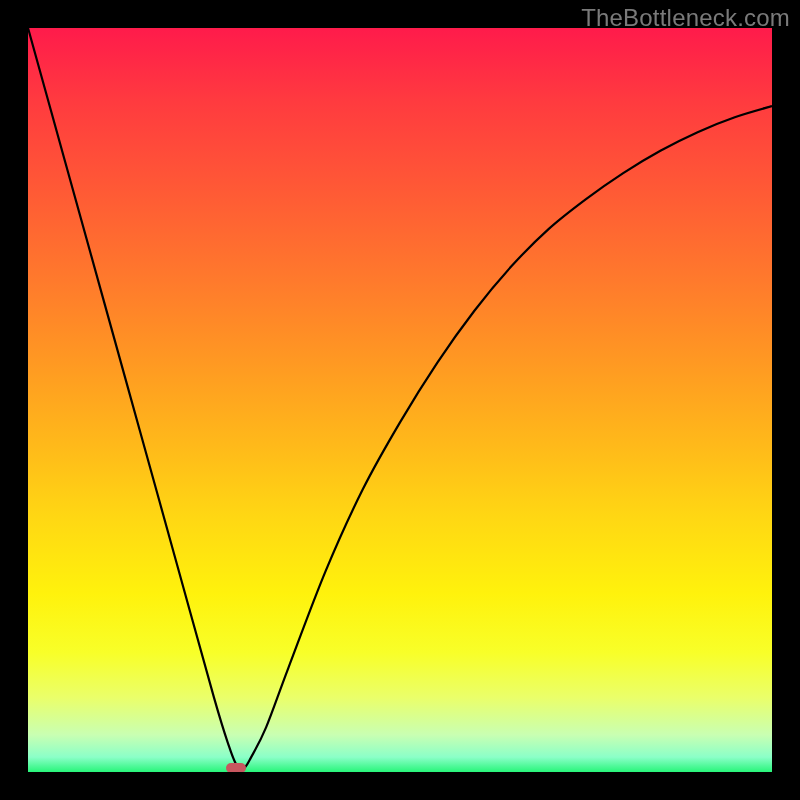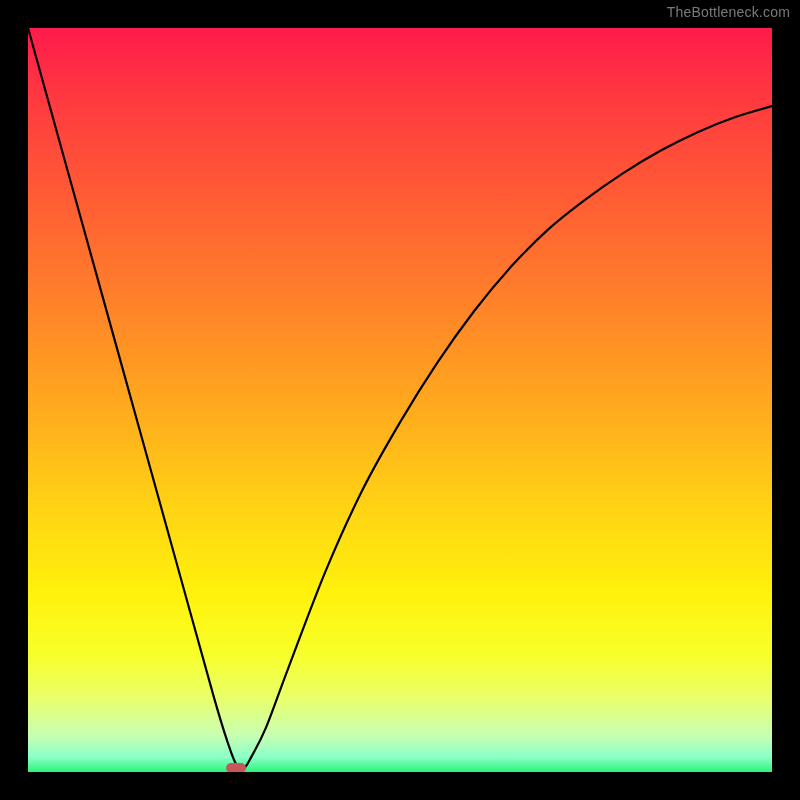--- a/index.html
+++ b/index.html
@@ -47,21 +47,21 @@
       #c9ffb2 95%,
       #8bffc8 98%,
       #28f57a 100%
     );
   }
   .watermark {
     position: absolute;
     top: 4px;
     right: 10px;
     color: #7a7a7a;
-    font-size: 14px;
+    font-size: 24px;
     font-weight: 500;
     letter-spacing: 0.2px;
   }
   svg.curve {
     position: absolute;
     top: 0;
     left: 0;
     width: 100%;
     height: 100%;
   }

